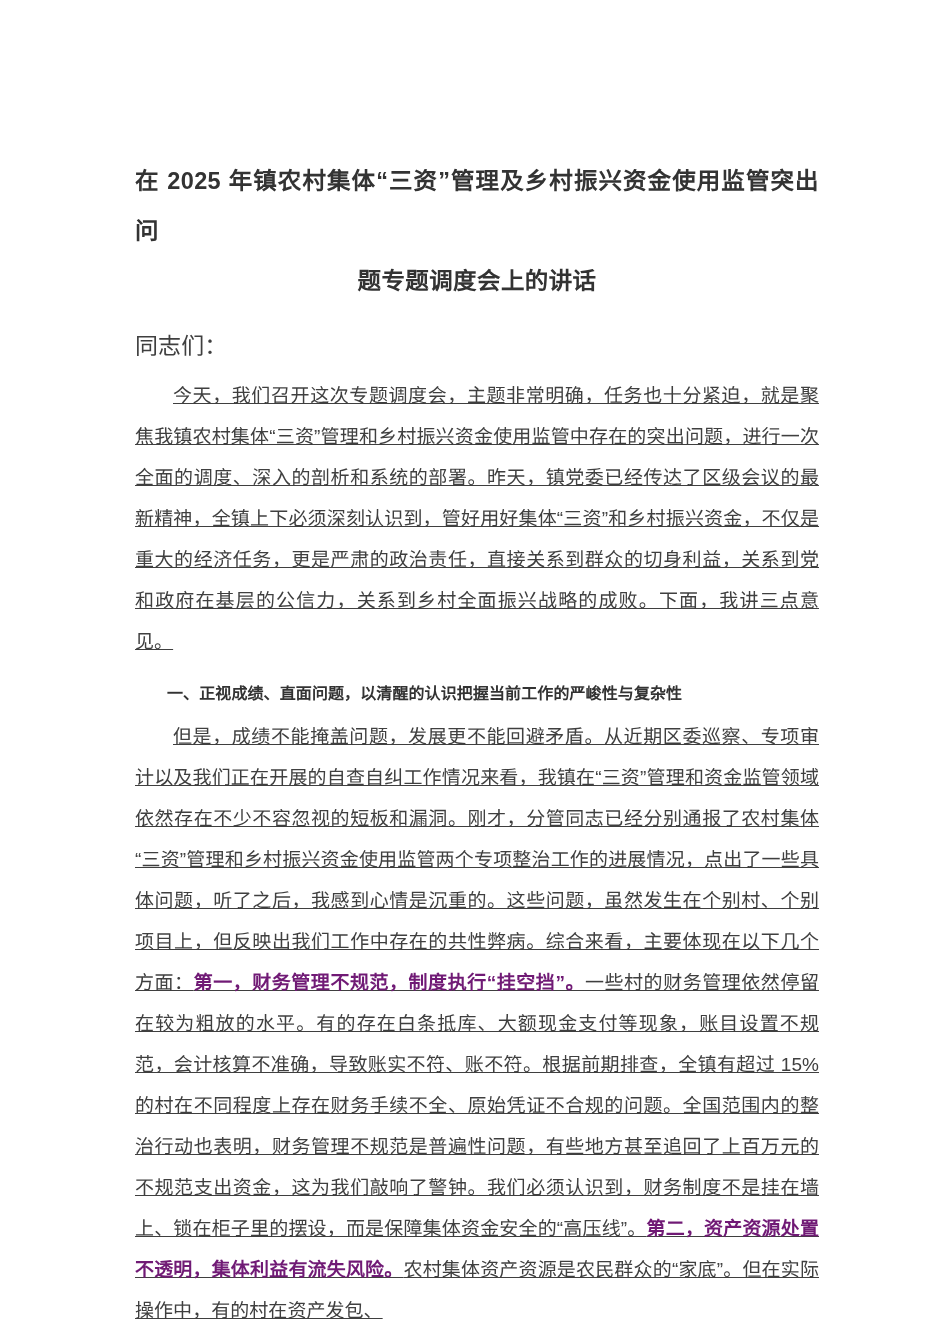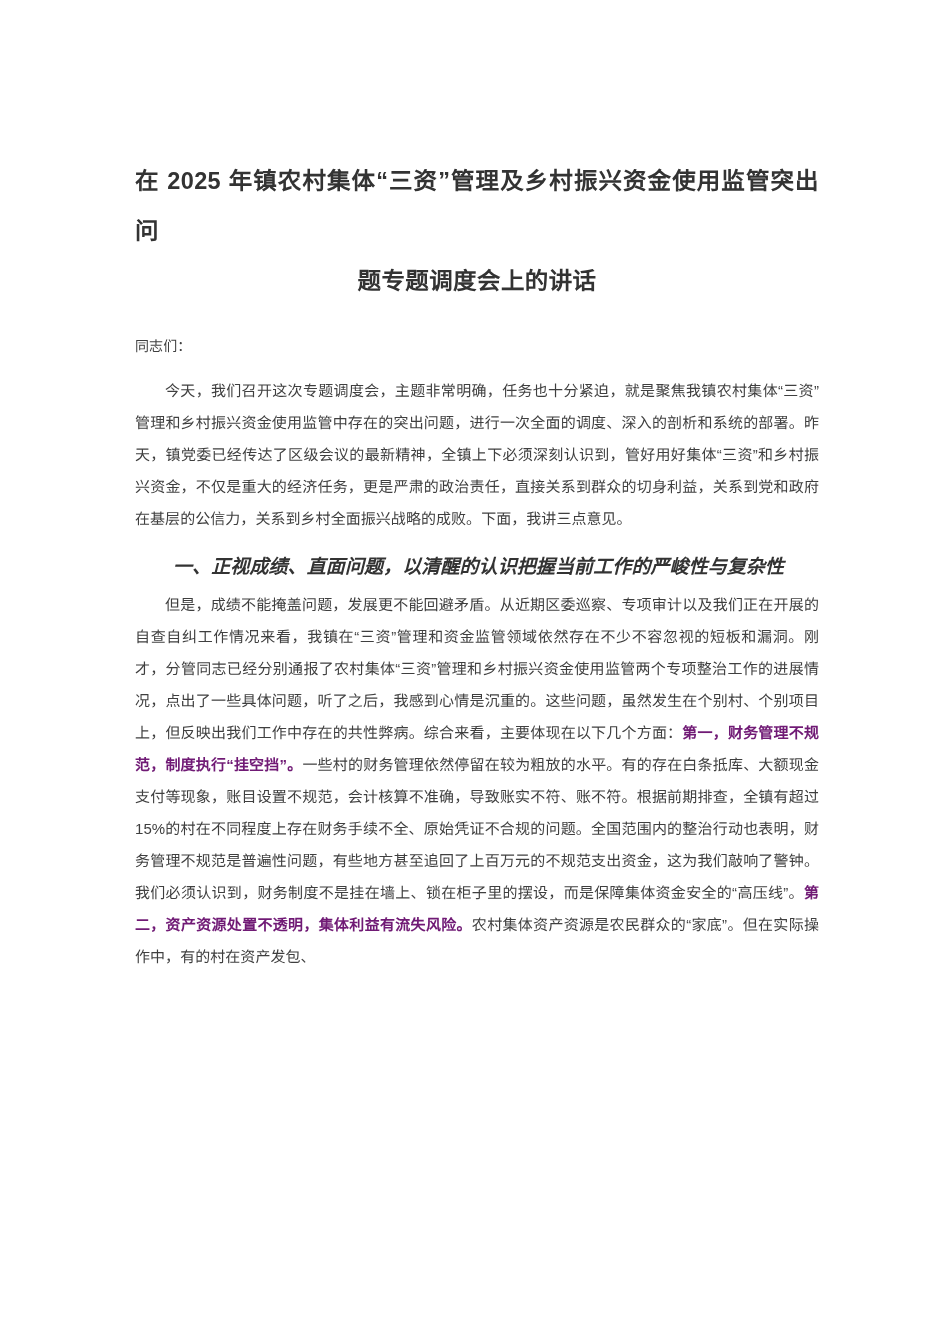--- a/index.html
+++ b/index.html
@@ -44,50 +44,50 @@
     text-align-last: justify;
   }
   .doc-title .tl-2 {
     display: block;
   }
 
   
   .salutation {
     margin: 0;
     padding-top: 25px;
-    font-size: 14px;
+    font-size: 23px;
     line-height: 31.5px;
     color: #3f3f3f;
     letter-spacing: 0.1px;
   }
   p.body-para {
     margin: 0;
     padding-top: 12px;
-    font-size: 15px;
-    line-height: 32px;
+    font-size: 19px;
+    line-height: 41px;
     color: #3f3f3f;
     text-align: justify;
     text-justify: inter-ideograph;
     text-indent: 2em;
     letter-spacing: 0.05px;
     word-break: break-all;
+    text-decoration: underline;
   }
   p.body-para.tight {
     padding-top: 7px;
   }
   h2.section-head {
     margin: 0;
     padding-top: 16px;
-    font-size: 19px;
+    font-size: 16px;
     font-weight: bold;
     line-height: 31.6px;
     color: #333333;
     text-indent: 2em;
     letter-spacing: 0.1px;
-    font-style: italic;
   }
   .b {
     font-weight: bold;
     color: #701a75;
   }
 </style>
 </head>
 <body>
 
 <div class="page">

